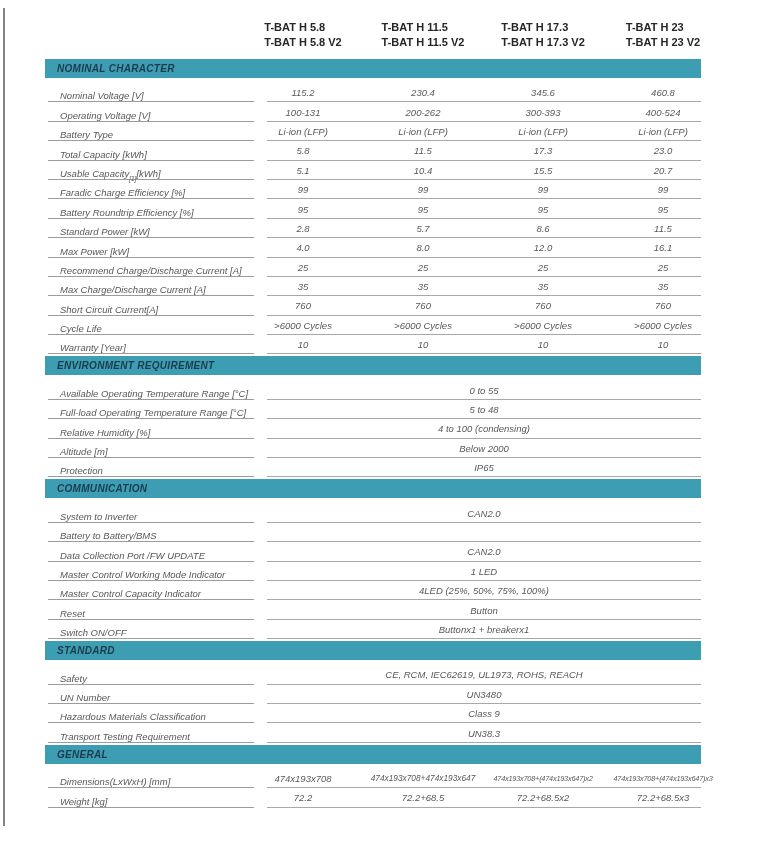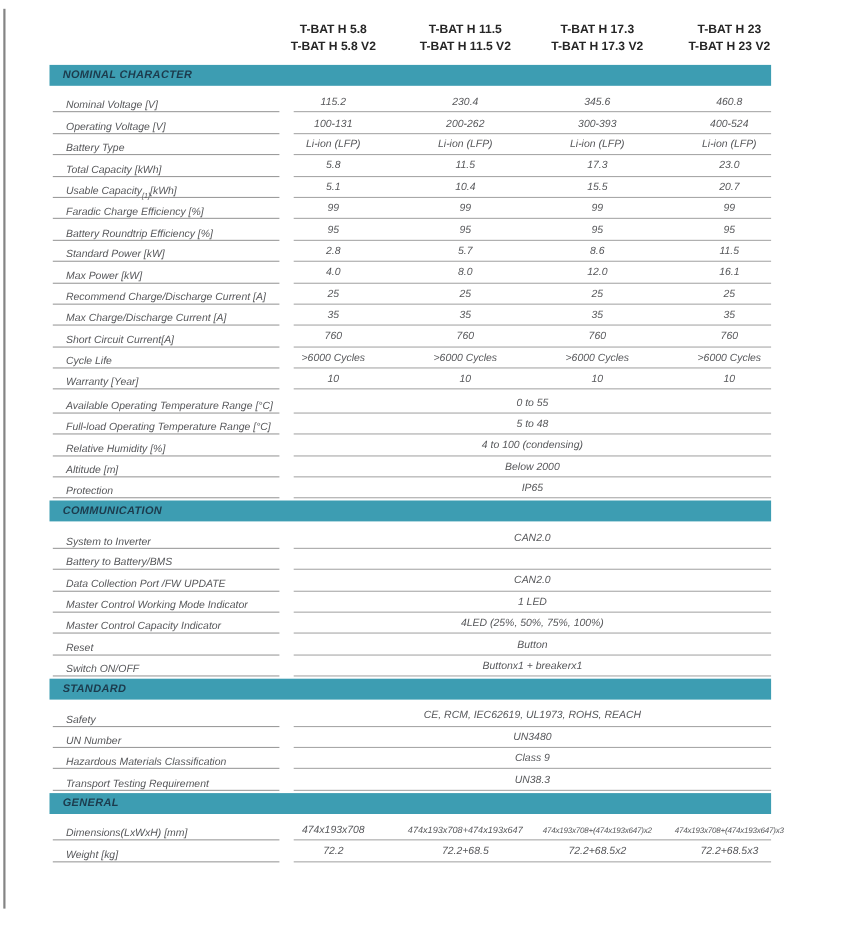--- a/index.html
+++ b/index.html
@@ -9,21 +9,21 @@
     --rule:#9c9c9c;
   }
   html,body{margin:0;padding:0;}
   body{
     width:775px;height:842px;background:#ffffff;position:relative;
     font-family:"Liberation Sans",sans-serif;overflow:hidden;
   }
   .left-rule{position:absolute;left:3px;top:8px;width:2px;height:818px;background:#848484;}
   .products{position:absolute;left:243px;top:20px;width:480px;display:flex;}
   .pcell{flex:1;display:flex;justify-content:center;}
-  .pinner{font-weight:bold;font-size:11px;line-height:15px;color:#262626;text-align:center;white-space:nowrap;}
+  .pinner{font-weight:bold;font-size:11px;line-height:15px;color:#262626;text-align:left;white-space:nowrap;}
   .table{position:absolute;left:45px;top:59px;width:656px;font-style:italic;}
   .section{margin-bottom:2px;}
   .sbar{
     height:19px;background:var(--accent);color:var(--section-title);
     font-weight:bold;font-size:10px;letter-spacing:.3px;
     display:flex;align-items:center;padding-left:12px;box-sizing:border-box;
     margin-bottom:5px;
   }
   .row{position:relative;height:19.4px;}
   .lab{
@@ -246,20 +246,23 @@
           <div class="vunder"></div>
           <div class="vrow">
             <div class="vcell">10</div>
             <div class="vcell">10</div>
             <div class="vcell">10</div>
             <div class="vcell">10</div>
           </div>
         </div>
       </div>
       <div class="section">
+        <div class="sbar">
+          <span>ENVIRONMENT REQUIREMENT</span>
+        </div>
         <div class="row">
           <div class="lab">
             <span>Available Operating Temperature Range [°C]</span>
           </div>
           <div class="vunder"></div>
           <div class="vrow merged">
             <div class="vcell">0 to 55</div>
           </div>
         </div>
         <div class="row">

